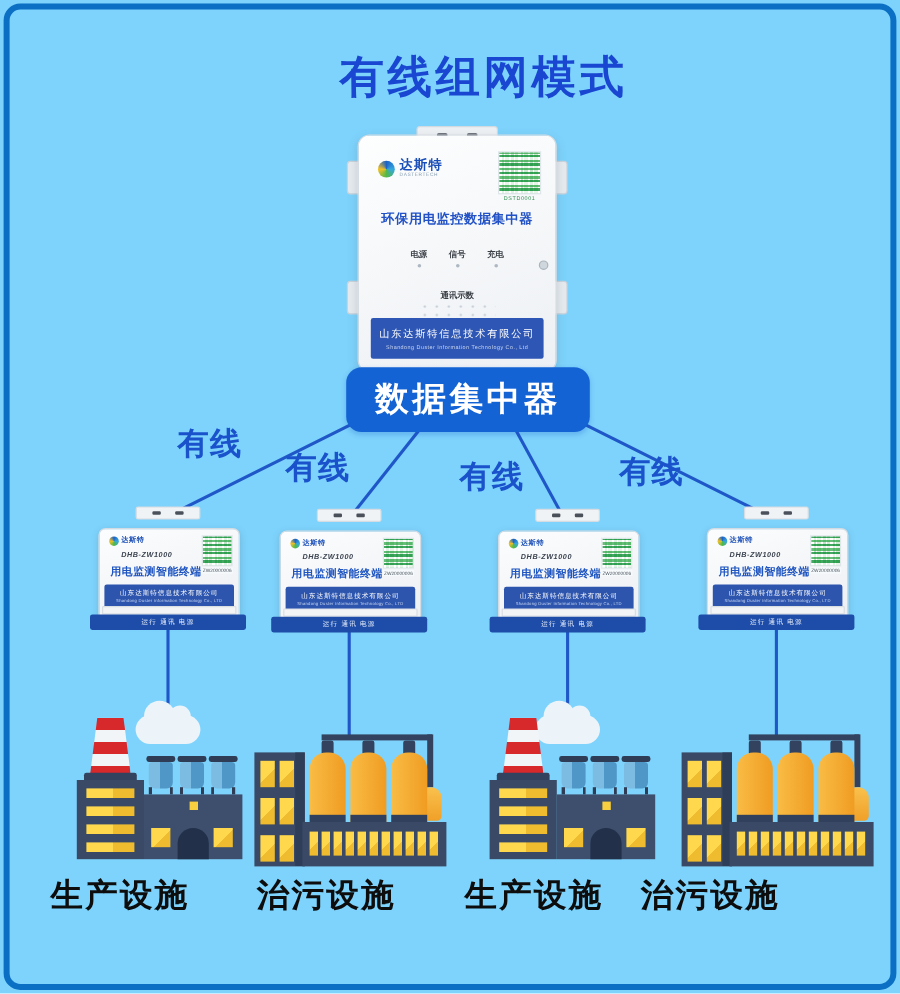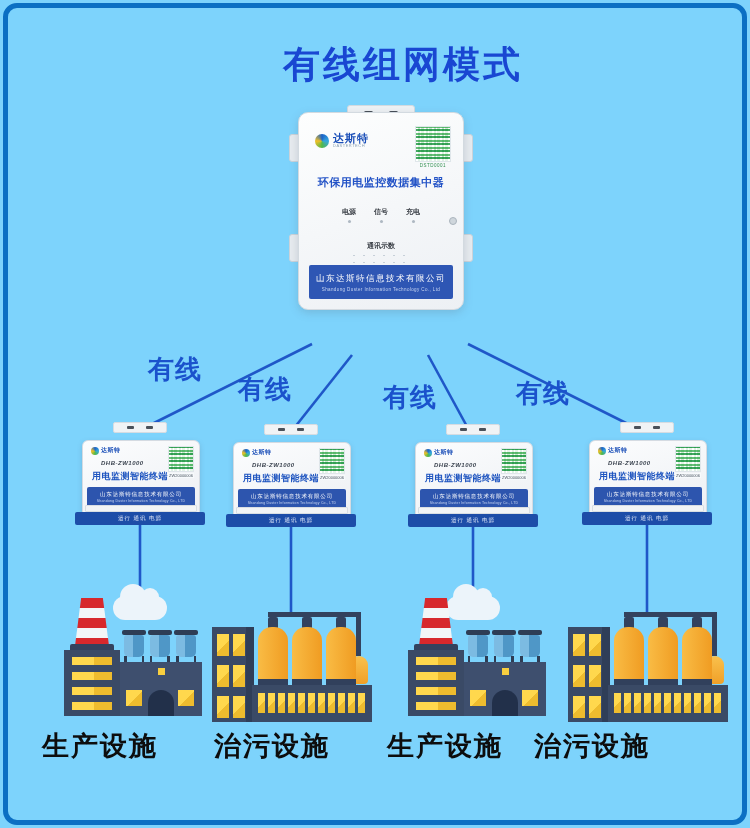--- a/index.html
+++ b/index.html
@@ -194,20 +194,21 @@
       <div class="disp">通讯示数</div>
       <div class="dotgrid"></div>
       <div class="band">
         <div class="band-cn">山东达斯特信息技术有限公司</div>
         <div class="band-en">Shandong Duster Information Technology Co., Ltd</div>
       </div>
       <div class="conc-screw"></div>
     </div>
   </div>
 
+  <div class="badge">数据集中器</div>
 
   <div class="wired-label" style="left:148px;top:352px;">有线</div>
   <div class="wired-label" style="left:238px;top:372px;">有线</div>
   <div class="wired-label" style="left:383px;top:380px;">有线</div>
   <div class="wired-label" style="left:516px;top:376px;">有线</div>
 
   <div class="term" style="left:82px;top:428px;">
     <div class="t-tab">
         <i></i>
         <i></i>

